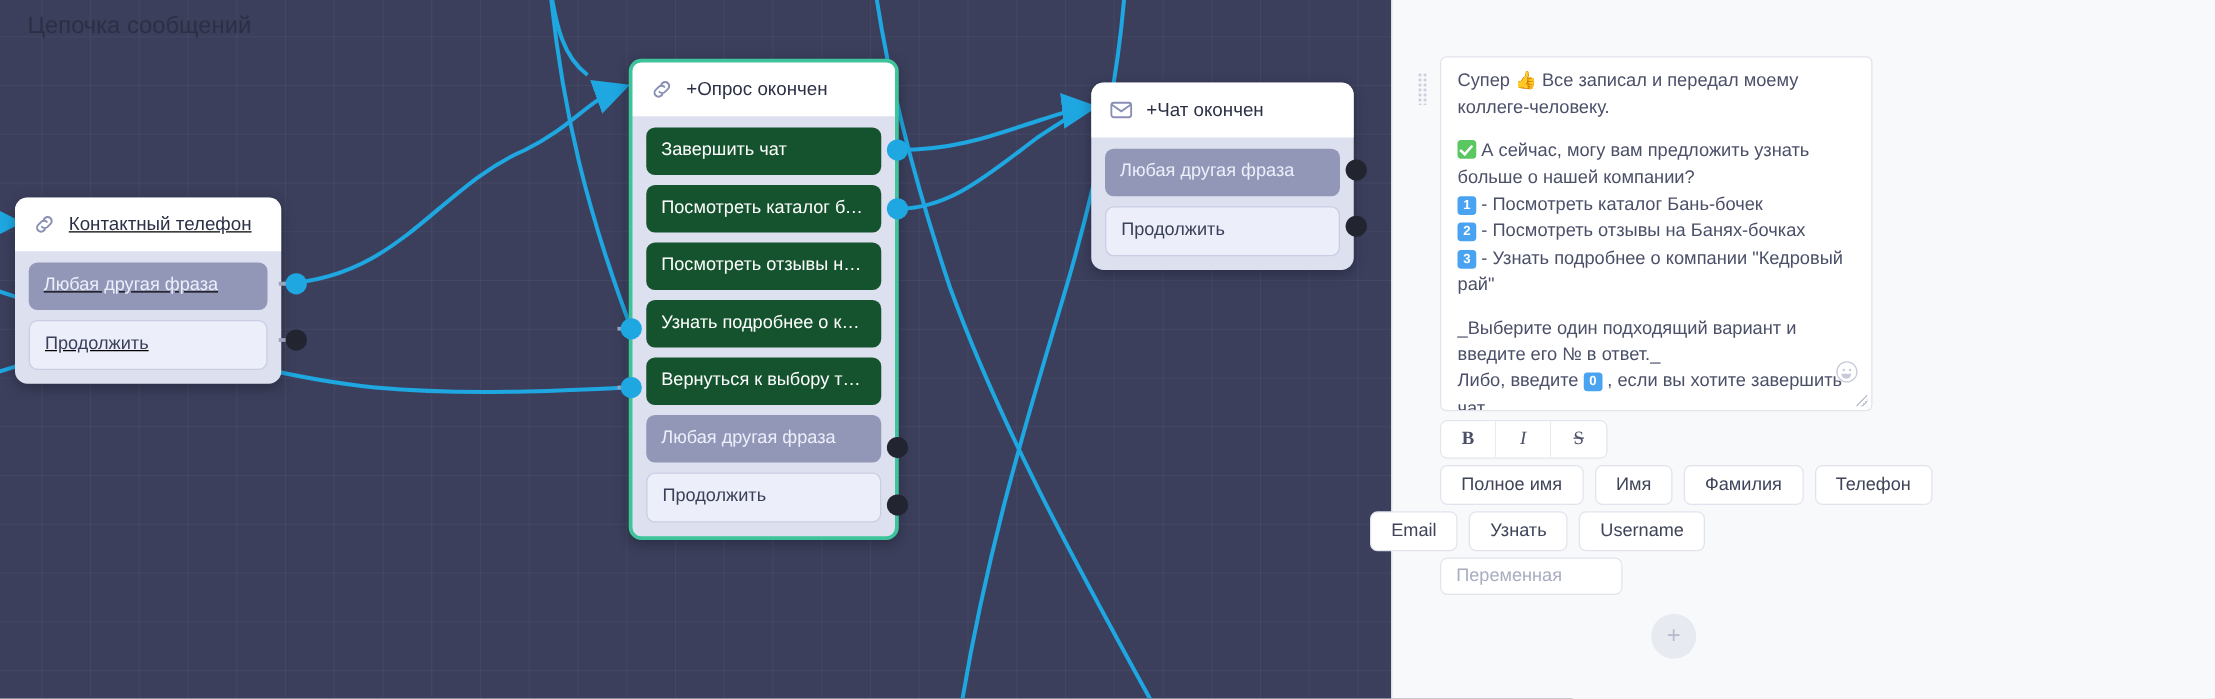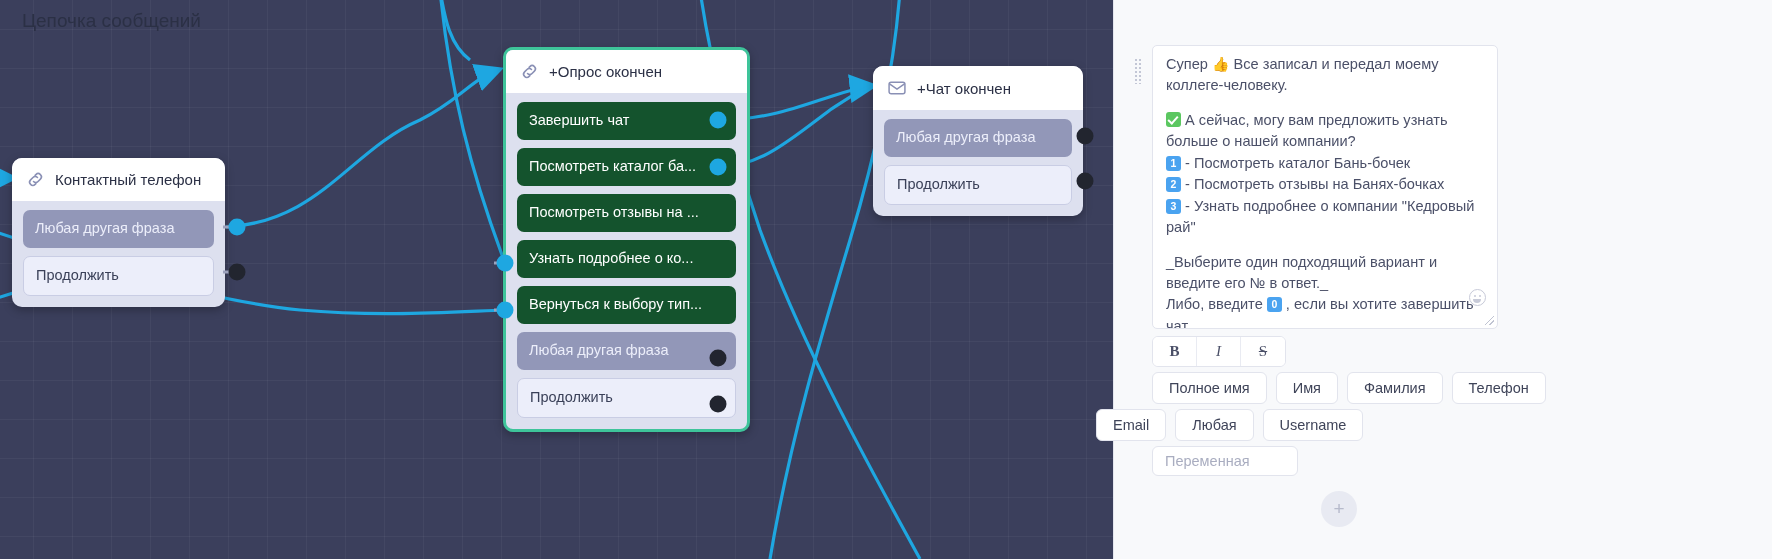--- a/index.html
+++ b/index.html
@@ -268,21 +268,21 @@
         <path d="M718,120 C760,120 790,110 820,100 C845,92 855,88 872,86" marker-end="url(#arrow)"></path>
         <path d="M718,167 C760,167 790,140 830,110 C850,97 860,90 872,86"></path>
 
         <path d="M700,-10 C710,60 730,140 760,230 C800,340 860,450 920,559"></path>
         <path d="M900,-10 C895,60 880,140 850,240 C820,340 790,440 770,559"></path>
 
         <path d="M-10,300 C60,280 120,250 180,230"></path>
       </g>
     </svg>
 
-    <div class="node" id="node-contact" style="left:12px; top:158px; width:213px;">
+    <div class="node" id="node-contact" style="left:12px; top:158px; width:213px;text-decoration:underline;">
       <div class="node-inner">
         <div class="node-head">
           <span class="hicon">
             <svg width="19" height="19" viewBox="0 0 24 24" fill="none" stroke="currentColor" stroke-width="2" stroke-linecap="round">
               <path d="M9.5 14.5a4 4 0 0 0 5.7 0l3-3a4 4 0 0 0-5.7-5.7l-1 1"></path>
               <path d="M14.5 9.5a4 4 0 0 0-5.7 0l-3 3a4 4 0 0 0 5.7 5.7l1-1"></path>
             </svg>
           </span>
           <span>Контактный телефон</span>
         </div>
@@ -290,21 +290,21 @@
           <div class="btn-row btn-gray">Любая другая фраза</div>
           <div class="btn-row btn-plain">Продолжить</div>
         </div>
       </div>
       <div class="stub" style="left:211px; top:69px; width:12px;"></div>
       <div class="dot dot-blue" style="left:225px; top:69px;"></div>
       <div class="stub" style="left:211px; top:114px; width:12px;"></div>
       <div class="dot dot-dark" style="left:225px; top:114px;"></div>
     </div>
 
-    <div class="node selected" id="node-survey" style="left:503px; top:47px; width:247px;">
+    <div class="node selected" id="node-survey" style="left:503px; top:47px; width:216px;">
       <div class="node-inner">
         <div class="node-head">
           <span class="hicon">
             <svg width="19" height="19" viewBox="0 0 24 24" fill="none" stroke="currentColor" stroke-width="2" stroke-linecap="round">
               <path d="M9.5 14.5a4 4 0 0 0 5.7 0l3-3a4 4 0 0 0-5.7-5.7l-1 1"></path>
               <path d="M14.5 9.5a4 4 0 0 0-5.7 0l-3 3a4 4 0 0 0 5.7 5.7l1-1"></path>
             </svg>
           </span>
           <span>+Опрос окончен</span>
         </div>
@@ -398,21 +398,21 @@
 
   <div class="chip-row" id="chip-row-1">
     <div class="chip">Полное имя</div>
     <div class="chip">Имя</div>
     <div class="chip">Фамилия</div>
     <div class="chip">Телефон</div>
   </div>
 
   <div class="chip-row" id="chip-row-2">
     <div class="chip">Email</div>
-    <div class="chip">Любая</div>
+    <div class="chip">Узнать</div>
     <div class="chip">Username</div>
   </div>
 
   <div id="var-input">Переменная</div>
 
   <div id="fab">+</div>
 
 </div>
 
 </body></html>

